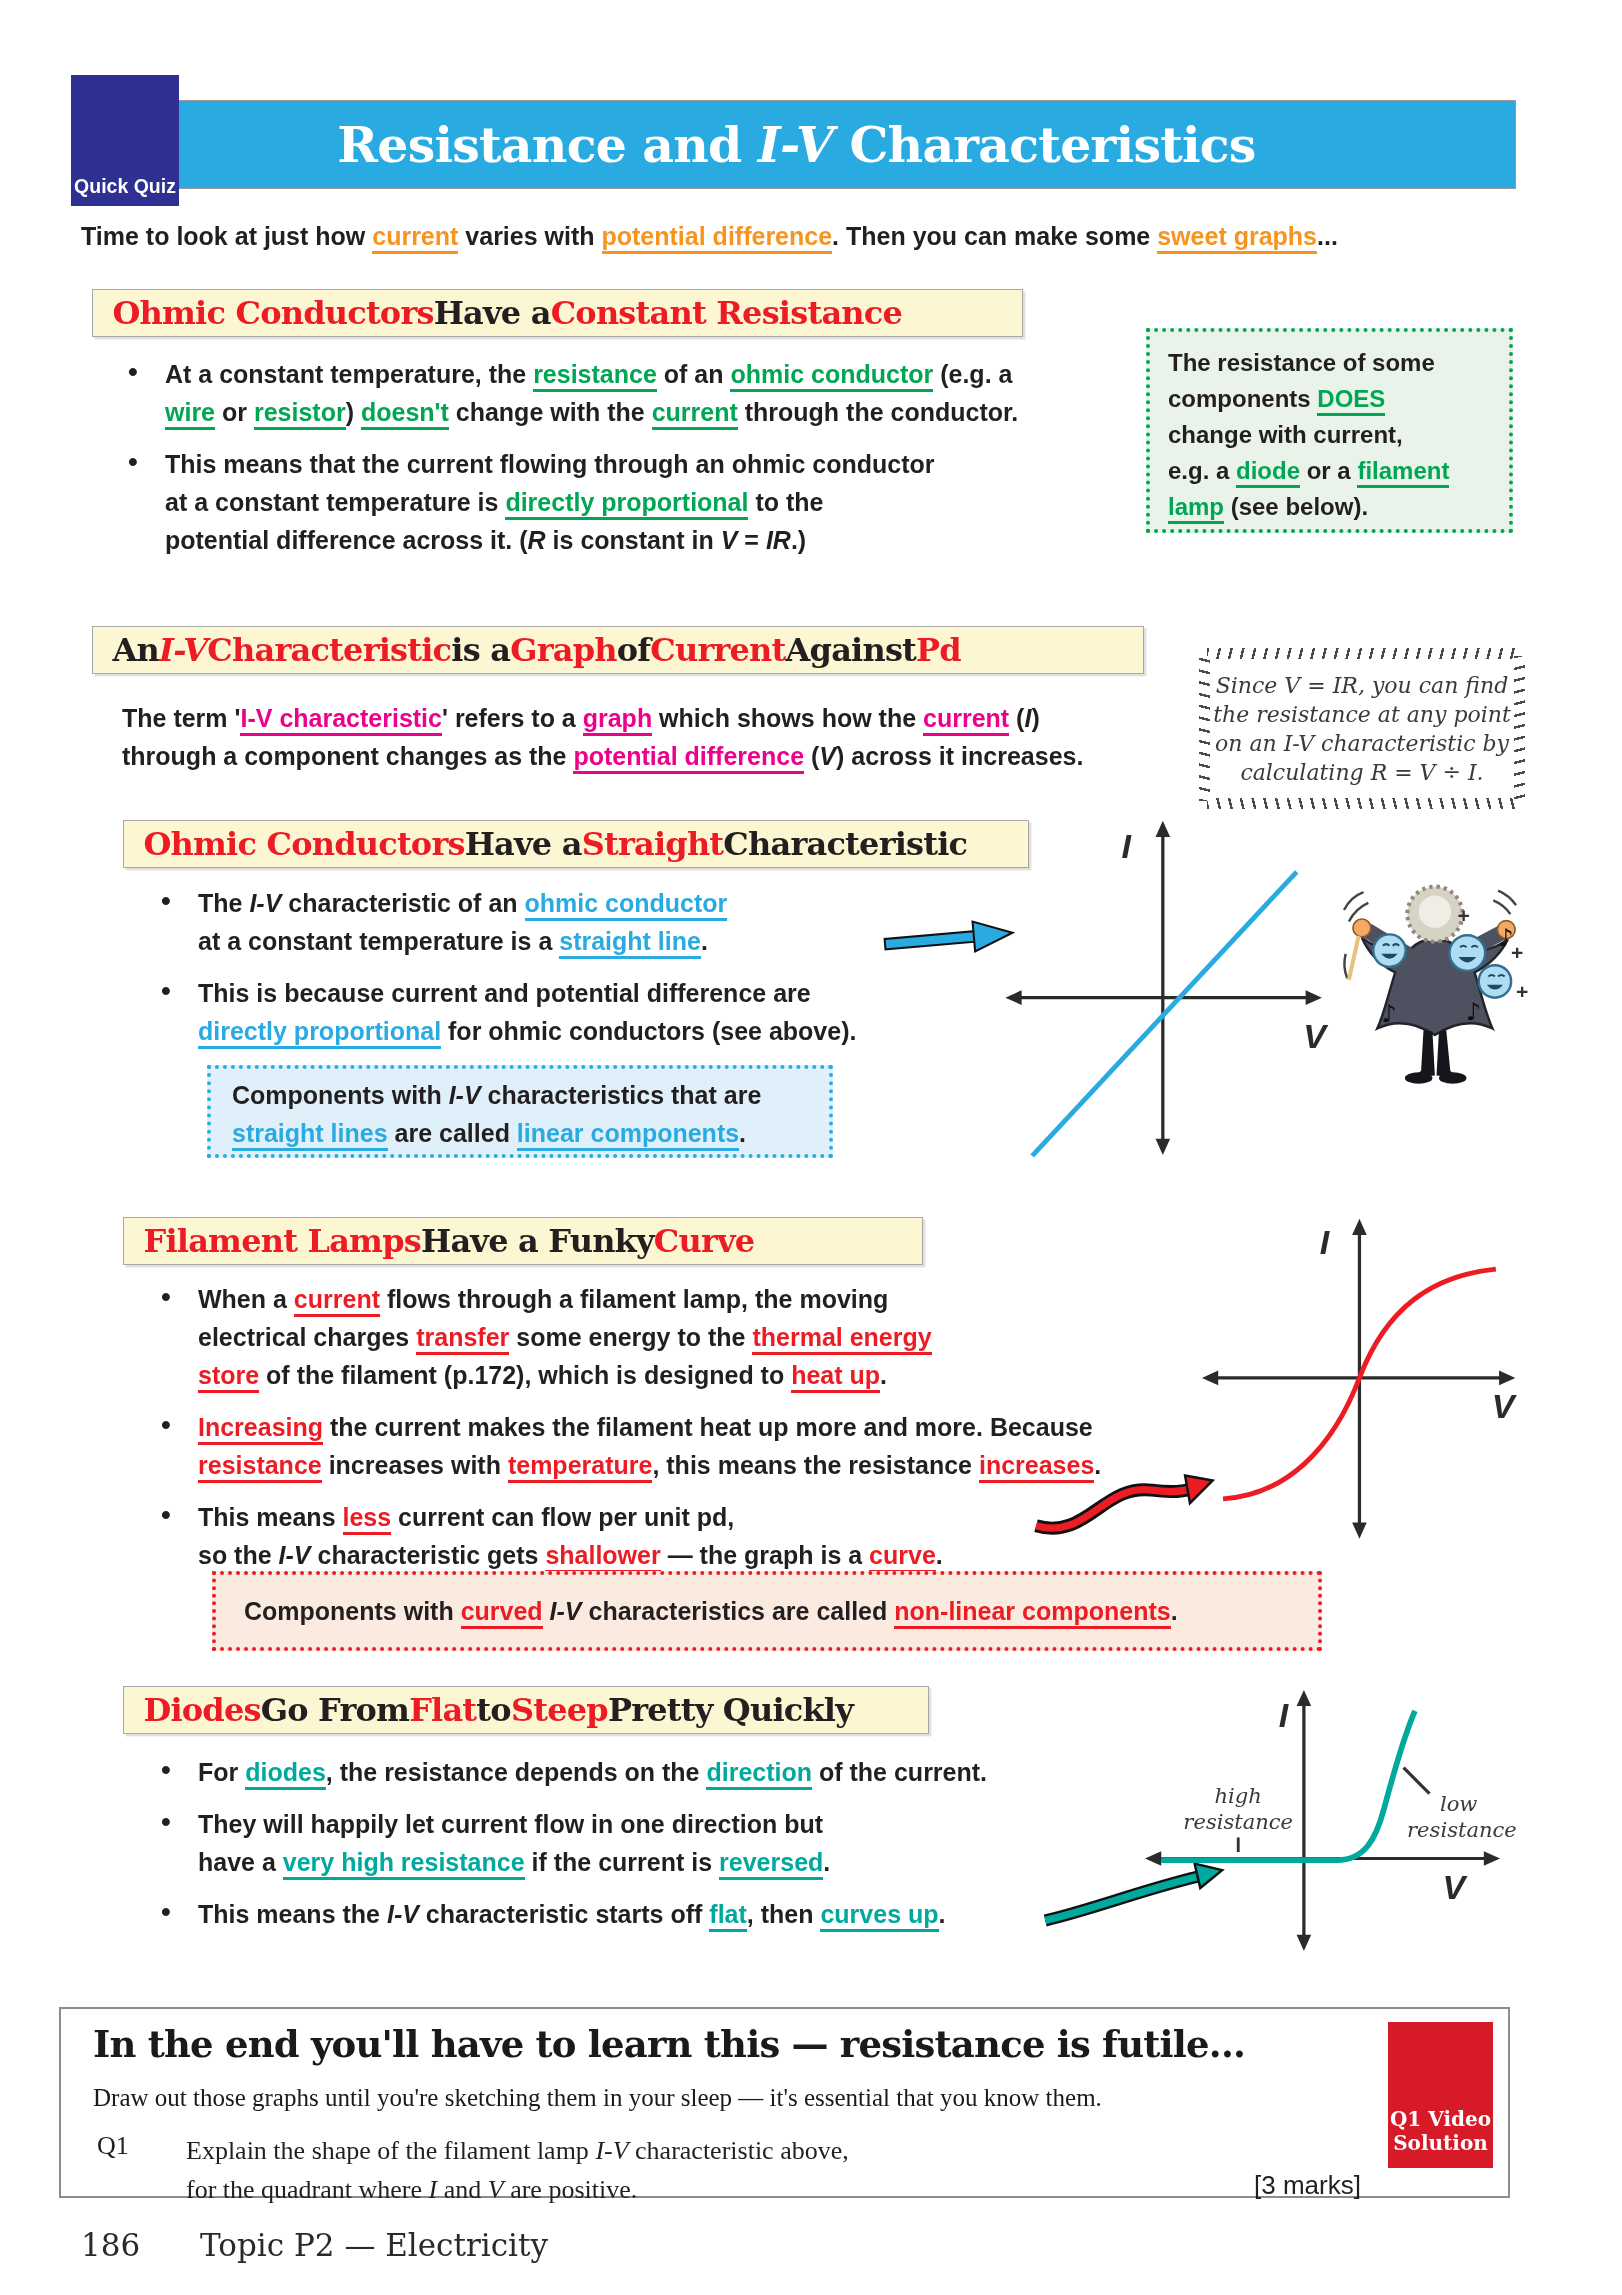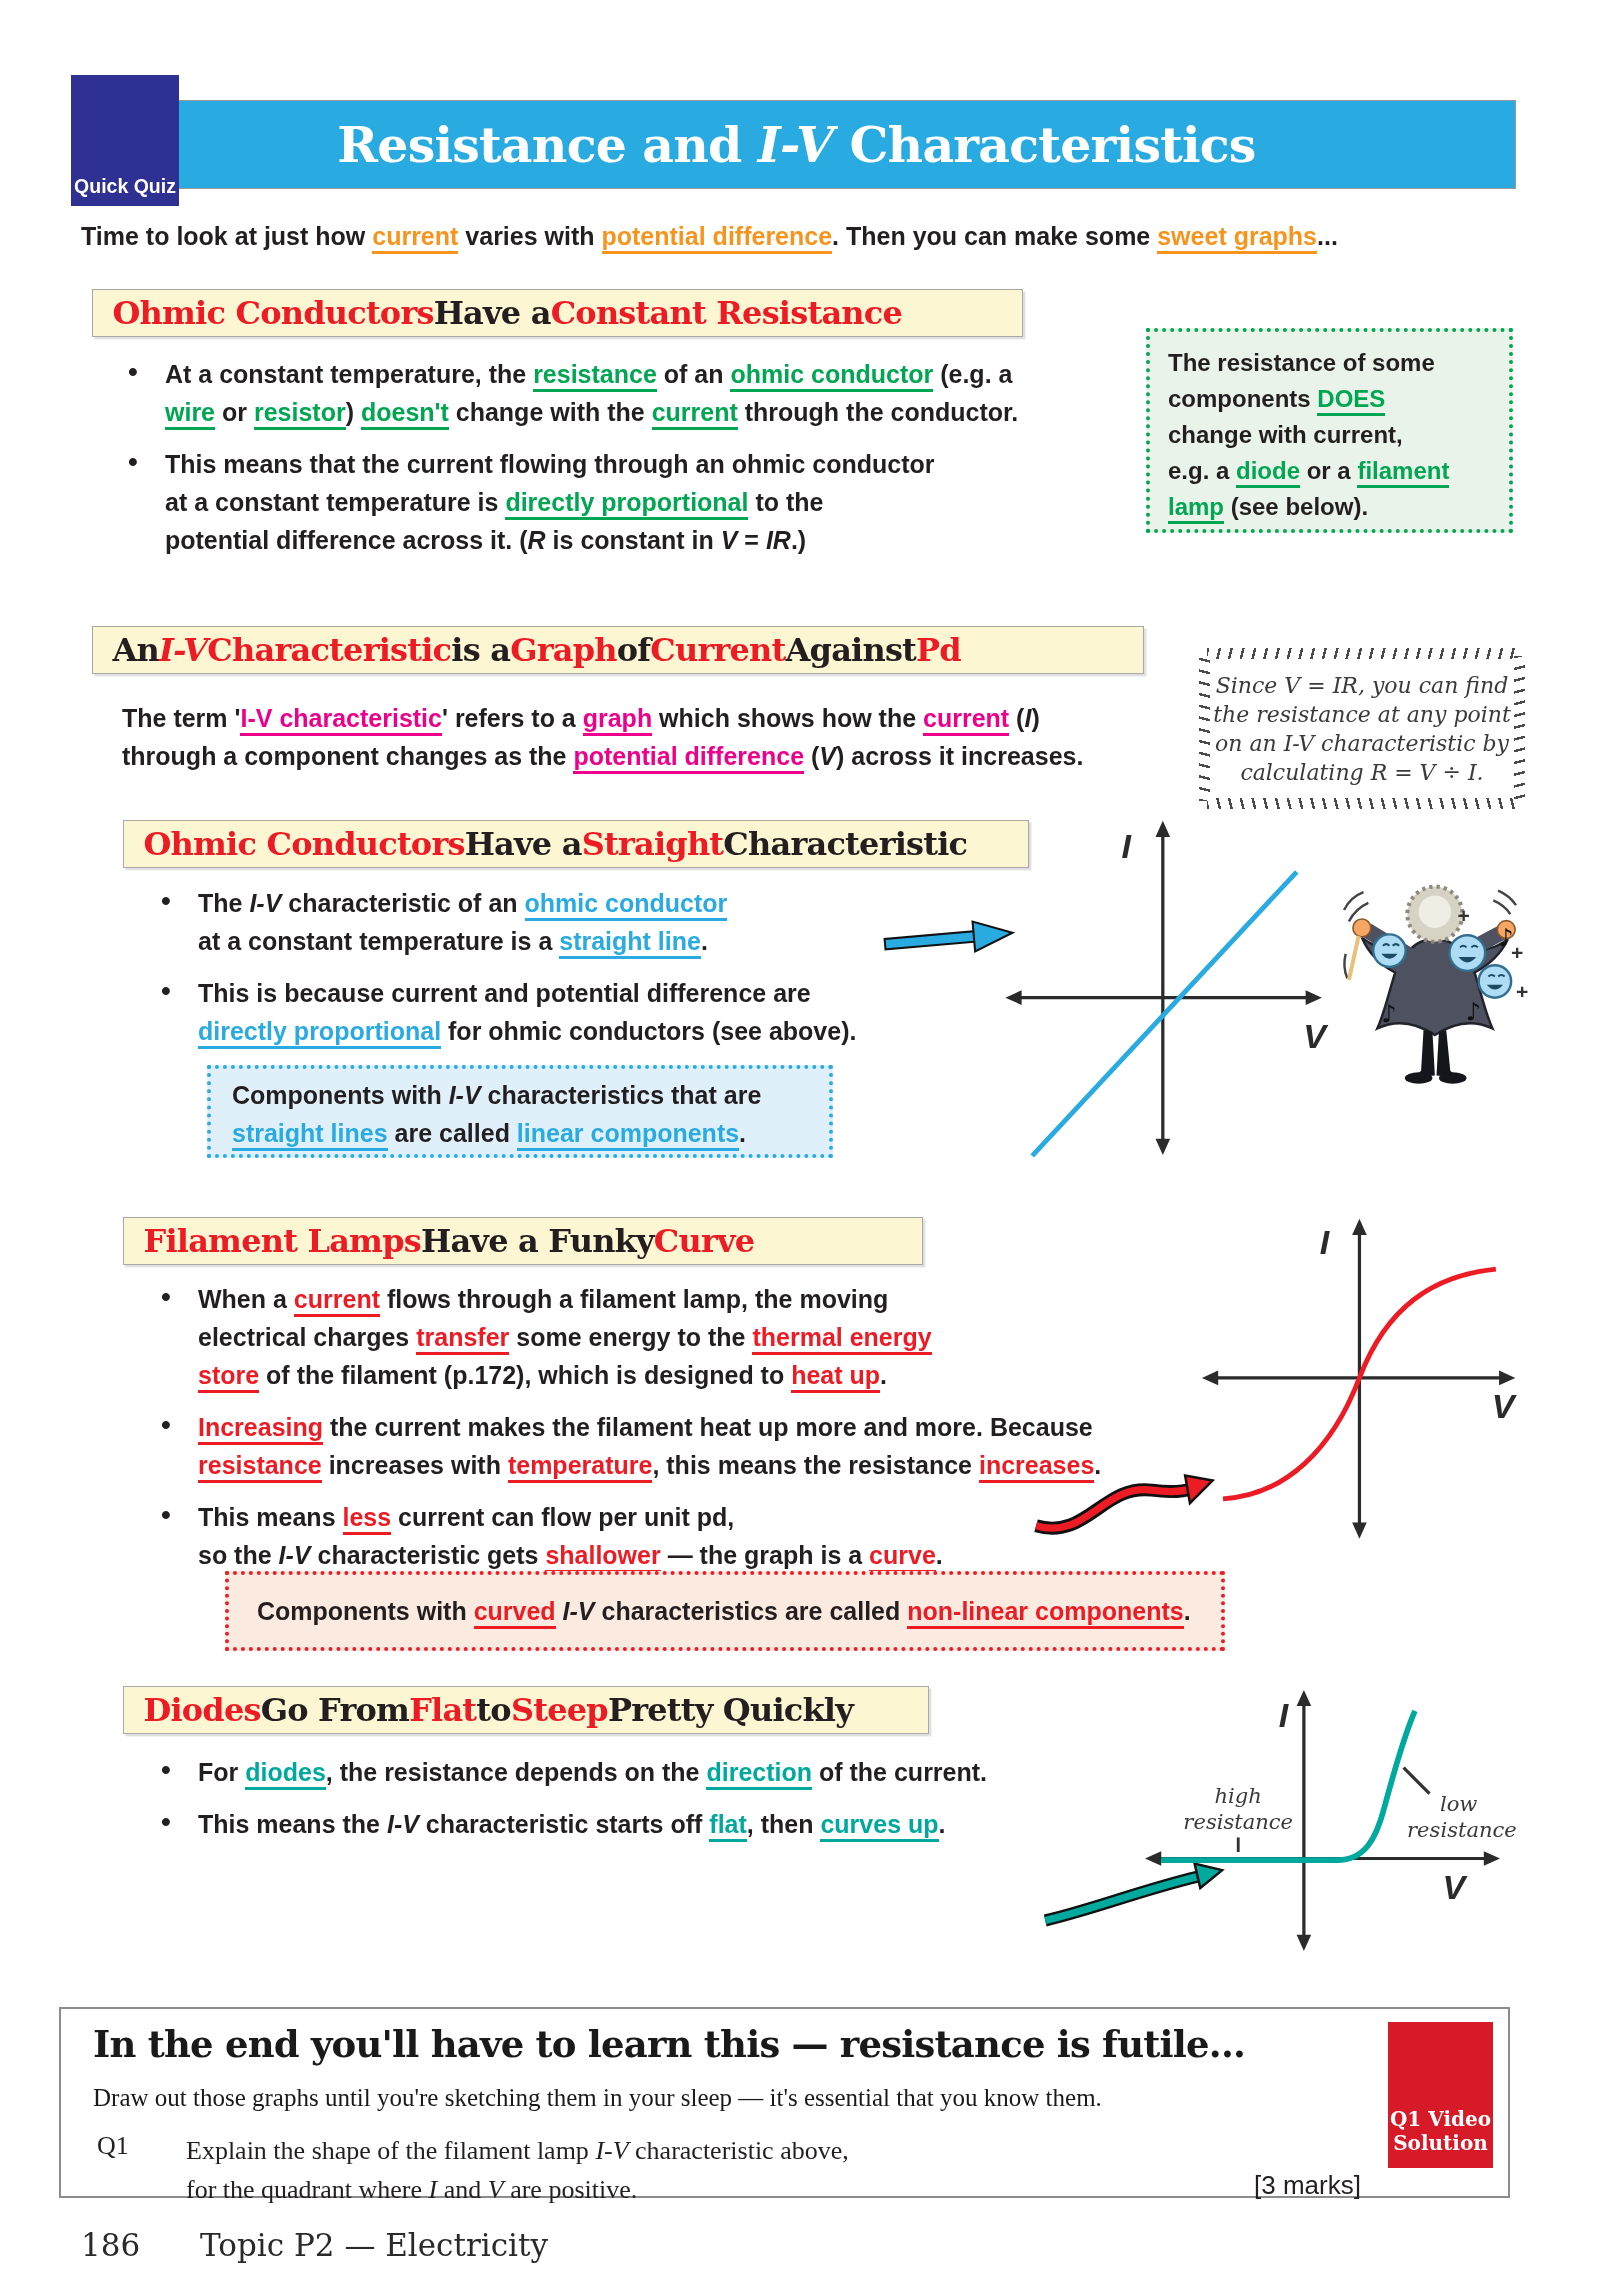--- a/index.html
+++ b/index.html
@@ -41,21 +41,21 @@
   ul.bullets { position:absolute; list-style:none; }
   ul.bullets li { position:relative; padding-left:45px; margin-bottom:14px; }
   ul.bullets li::before { content:"•"; position:absolute; left:8px; top:-1.6px; font-size:28px; color:#231F20; }
 
   
   .dotbox { position:absolute; border-width:4px; border-style:dotted; }
   .greenbox { left:1146px; top:328px; width:367px; height:205px; background:#E9F3E9; border-color:#00A651;
               padding:13px 0 15px 18px; font-size:24px; line-height:36px; font-weight:bold; }
   .bluebox  { left:207px; top:1065px; width:626px; height:93px; background:#E0F0FA; border-color:#29ABE2;
               padding:7.3px 0 0 21px; }
-  .redbox   { left:225px; top:1571px; width:1000px; height:80px; background:#FBEADF; border-color:#ED1C24;
+  .redbox   { left:212px; top:1571px; width:1110px; height:80px; background:#FBEADF; border-color:#ED1C24;
               display:flex; align-items:center; padding-left:28px; }
 
   
   .margin-note { position:absolute; left:1199px; top:648px; width:326px; height:161px; }
   .margin-note .inner { position:absolute; left:13px; right:13px; top:11.4px; bottom:11.4px;
         font-family:"DejaVu Serif", serif; font-style:italic; font-size:22px; line-height:29px;
         color:#3a3a3a; text-align:center; display:flex; align-items:center; }
   .tick { position:absolute; }
   .tick.t { left:8px; right:8px; top:0; height:11.4px; background:repeating-linear-gradient(104deg,#4a4a4a 0 2.4px,transparent 2.4px 11.4px); }
   .tick.b { left:8px; right:8px; bottom:0; height:11.4px; background:repeating-linear-gradient(76deg,#4a4a4a 0 2.4px,transparent 2.4px 11.4px); }
@@ -301,20 +301,24 @@
       <span class="sg-red">Flat</span>
       <span> to </span>
       <span class="sg-red">Steep</span>
       <span> Pretty Quickly</span>
     </div>
   <ul class="bullets bodytext" style="left:153px; top:1753px; width:1047px;">
     <li>
         <div class="ln"><span>For </span><span class="sg-t">diodes</span><span>, the resistance depends on the </span><span class="sg-t">direction</span><span> of the current.</span></div>
       </li>
     <li>
+        <div class="ln"><span>They will happily let current flow in one direction but</span></div>
+        <div class="ln"><span>have a </span><span class="sg-t">very high resistance</span><span> if the current is </span><span class="sg-t">reversed</span><span>.</span></div>
+      </li>
+    <li>
         <div class="ln"><span>This means the </span><span class="sg-v">I-V</span><span> characteristic starts off </span><span class="sg-t">flat</span><span>, then </span><span class="sg-t">curves up</span><span>.</span></div>
       </li>
   </ul>
 
   <svg style="left:1037px; top:1862px;" width="191" height="69" viewBox="0 0 235 85">
     <path d="M10,72 C70,58 130,34 198,18" fill="none" stroke="#111" stroke-width="15"></path>
     <path d="M10,72 C70,58 130,34 198,18" fill="none" stroke="#00A99D" stroke-width="9"></path>
     <polygon points="228,10 194,2 201,32" fill="#00A99D" stroke="#111" stroke-width="3"></polygon>
   </svg>
 

